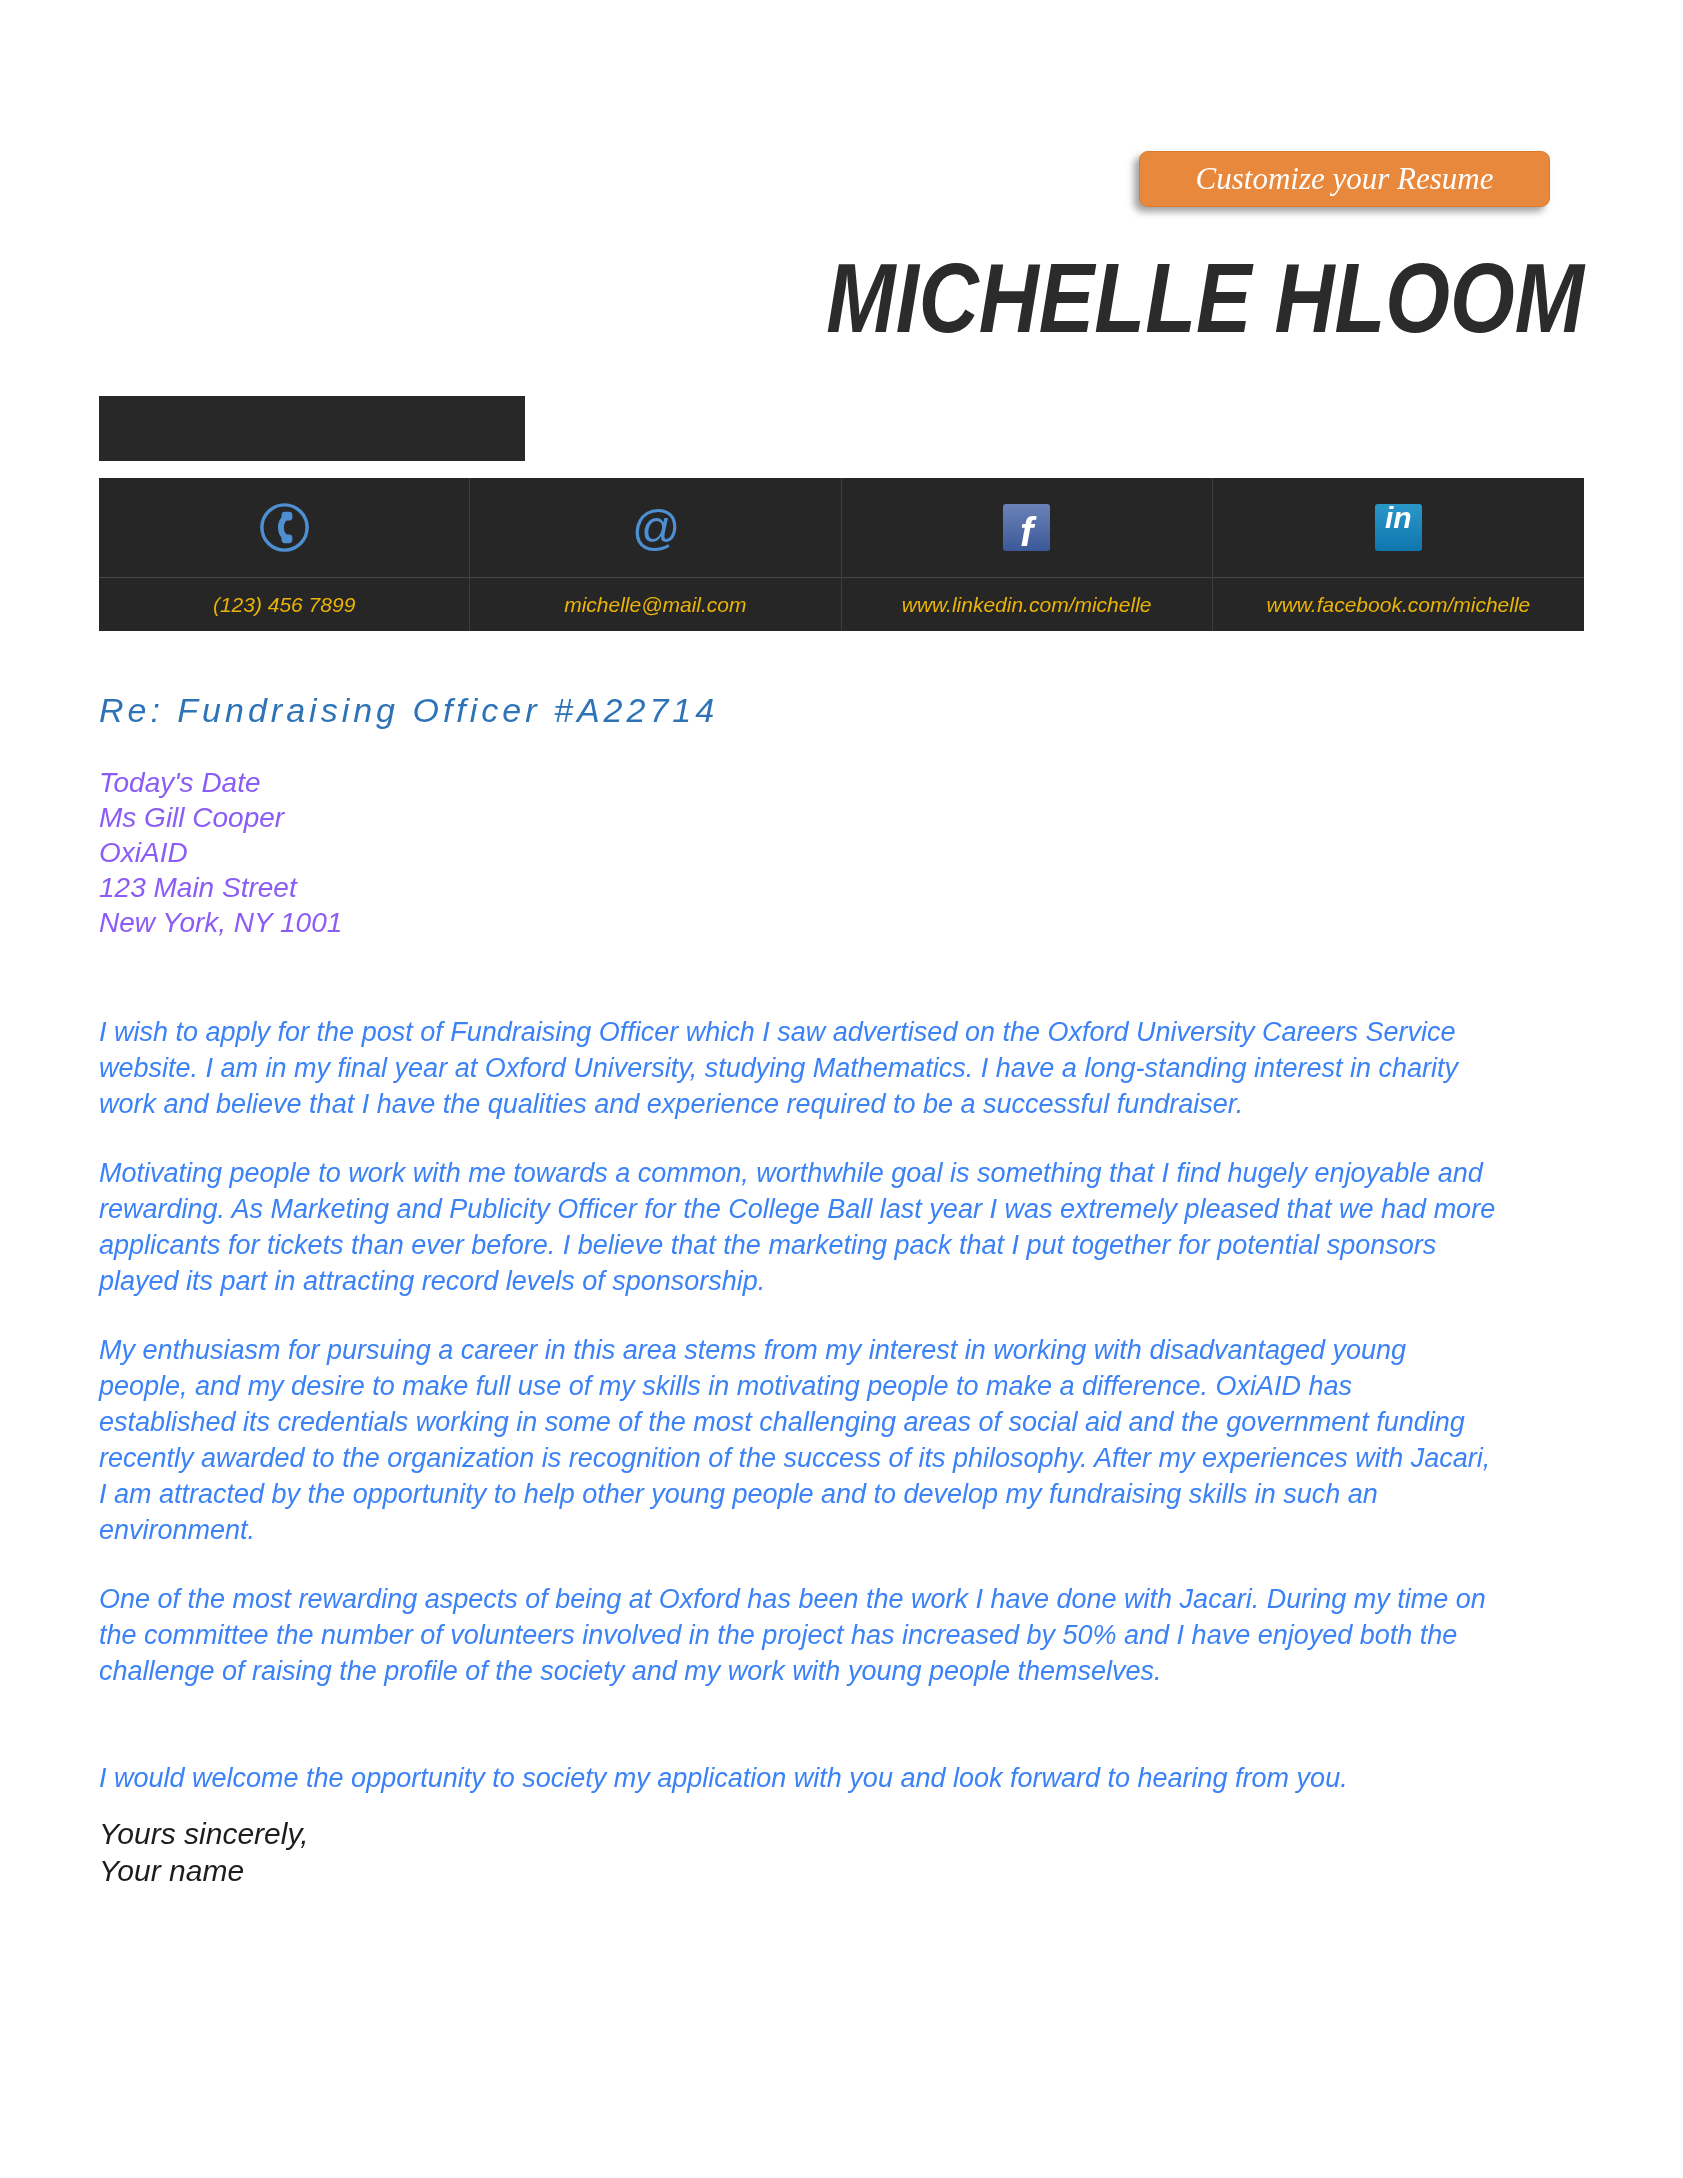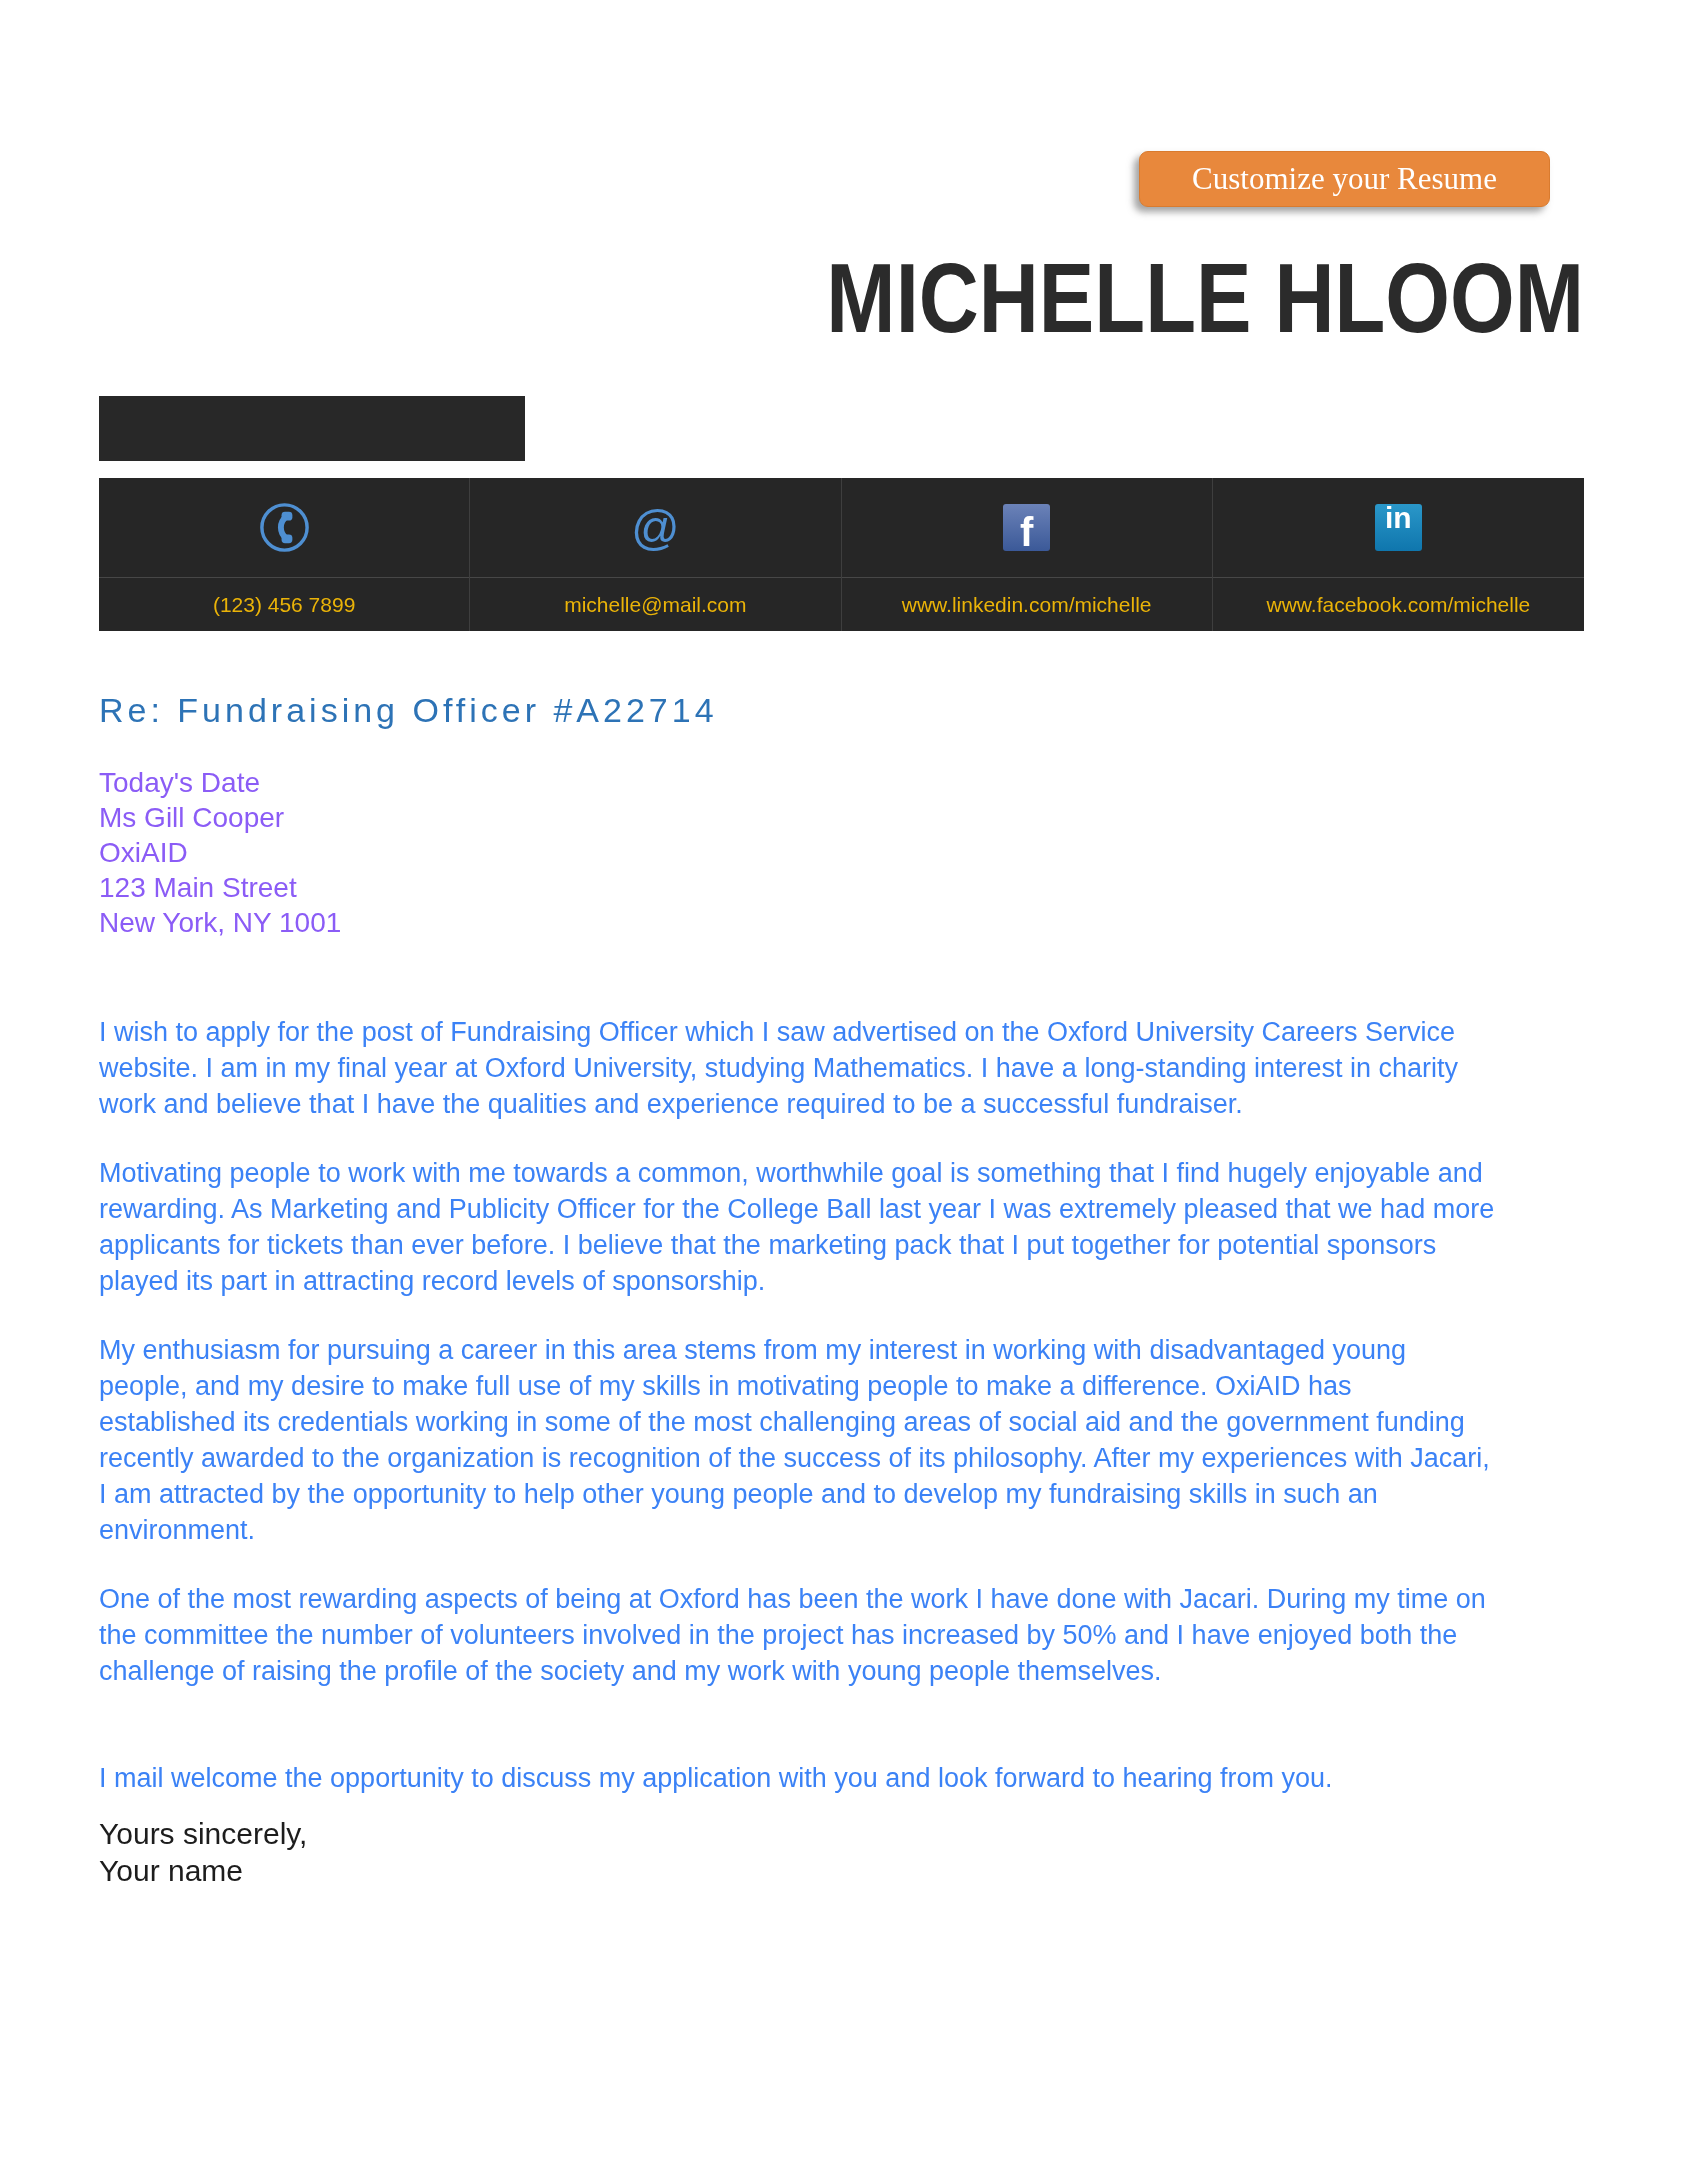--- a/index.html
+++ b/index.html
@@ -1,19 +1,19 @@
 <!DOCTYPE html>
 <html><head>
 <meta charset="utf-8">
 <style>
   * { margin:0; padding:0; box-sizing:border-box; }
   html,body { background:#ffffff; }
   .page {
     position:relative; width:1683px; height:2178px; background:#ffffff;
-    font-family:"Liberation Sans", sans-serif; overflow:hidden;
+    font-family:"Liberation Sans", sans-serif; overflow:hidden;font-style:italic;
   }
 
   
   .customize-btn {
     position:absolute; top:151px; left:1139px; width:411px; height:56px;
     background:#e8883c; border:1px solid #d97b2f; border-radius:9px;
     color:#ffffff; font-family:"Liberation Serif", serif; font-size:31px;
     display:flex; align-items:center; justify-content:center;
     box-shadow:-5px 5px 7px rgba(90,90,90,0.55);
     cursor:pointer;
@@ -146,20 +146,20 @@
 played its part in attracting record levels of sponsorship.</p>
     <p>My enthusiasm for pursuing a career in this area stems from my interest in working with disadvantaged young
 people, and my desire to make full use of my skills in motivating people to make a difference. OxiAID has
 established its credentials working in some of the most challenging areas of social aid and the government funding
 recently awarded to the organization is recognition of the success of its philosophy. After my experiences with Jacari,
 I am attracted by the opportunity to help other young people and to develop my fundraising skills in such an
 environment.</p>
     <p>One of the most rewarding aspects of being at Oxford has been the work I have done with Jacari. During my time on
 the committee the number of volunteers involved in the project has increased by 50% and I have enjoyed both the
 challenge of raising the profile of the society and my work with young people themselves.</p>
-    <p>I mail welcome the opportunity to discuss my application with you and look forward to hearing from you.</p>
+    <p>I would welcome the opportunity to society my application with you and look forward to hearing from you.</p>
   </div>
 
   <div class="closing">Yours sincerely,
 Your name</div>
 
 </div>
 
 
 </body></html>

